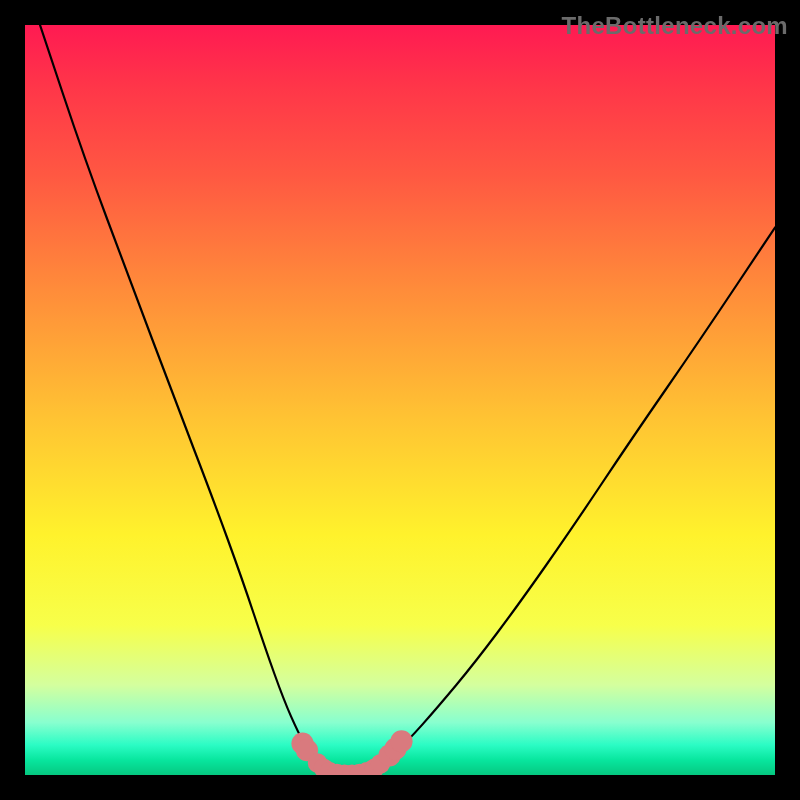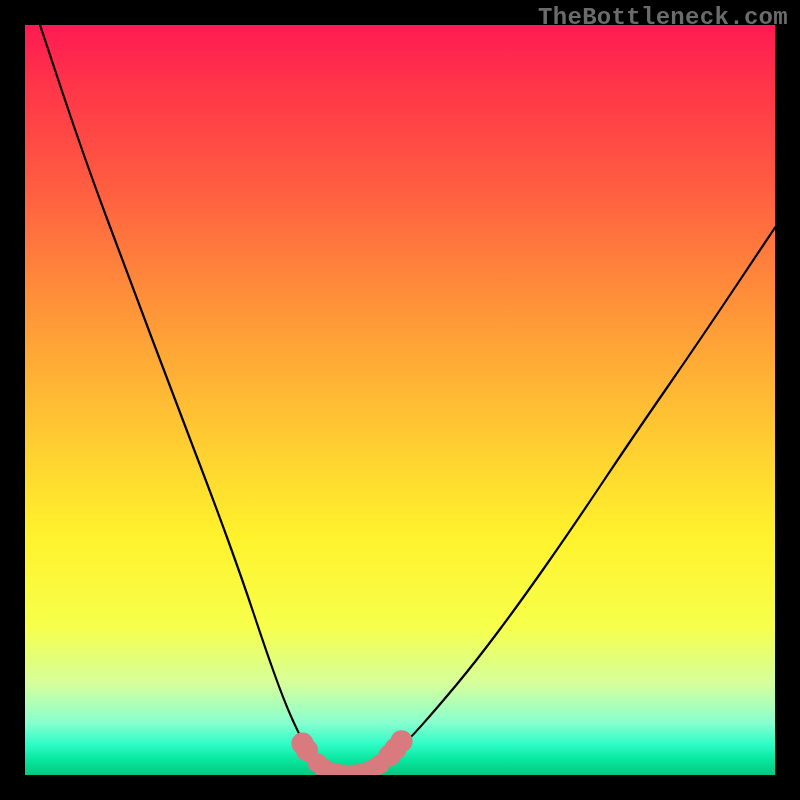--- a/index.html
+++ b/index.html
@@ -34,23 +34,23 @@
       #f7ff4a 80%,
       #d4ff9e 88%,
       #88ffcf 93%,
       #2bfcc4 96%,
       #08e69e 98%,
       #05c880 100%
     );
   }
   .watermark {
     position: absolute;
-    top: 4px;
+    top: 12px;
     right: 12px;
-    font-family: Liberation Mono, monospace;
+    font-family: Liberation Sans, sans-serif;
     font-size: 24px;
     font-weight: 600;
     color: #6b6b6b;
     letter-spacing: 0.3px;
     z-index: 5;
   }
   svg.curve {
     position: absolute;
     left: 25px;
     top: 25px;

